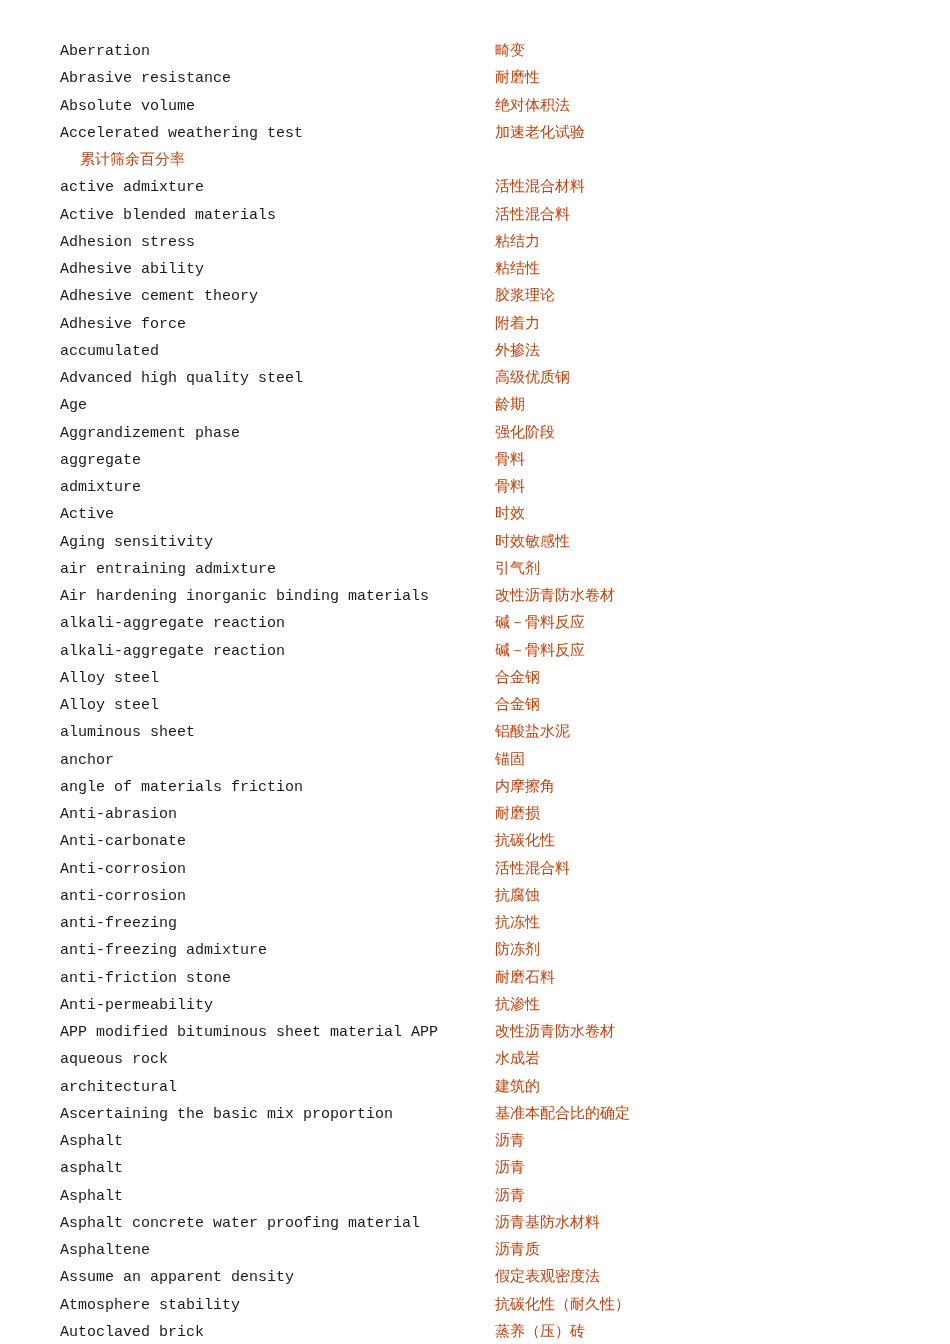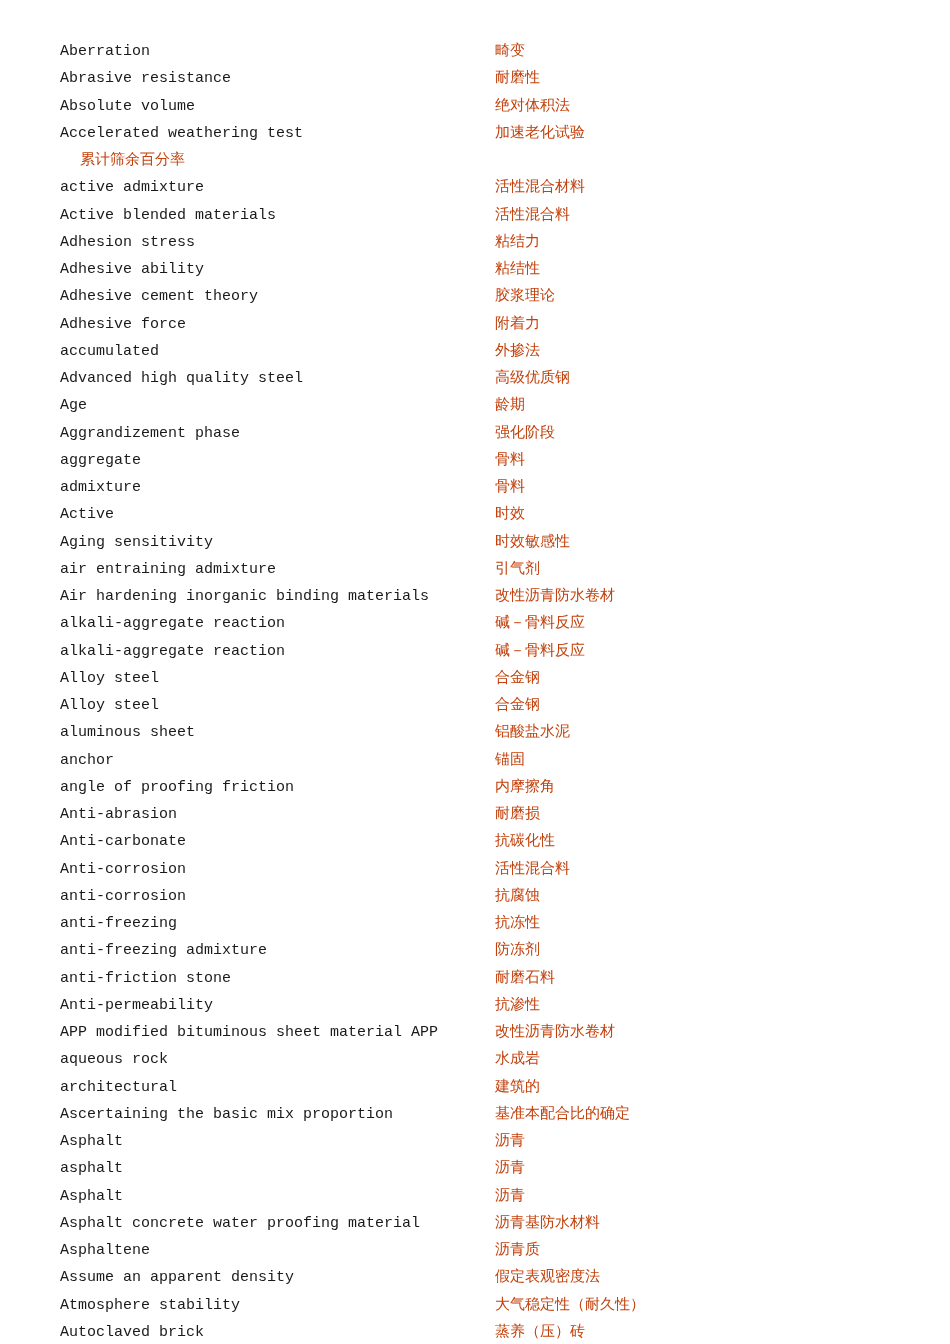--- a/index.html
+++ b/index.html
@@ -148,21 +148,21 @@
     </div>
     <div class="glossary-row">
       <span class="term-en">aluminous sheet</span>
       <span class="term-zh">铝酸盐水泥</span>
     </div>
     <div class="glossary-row">
       <span class="term-en">anchor</span>
       <span class="term-zh">锚固</span>
     </div>
     <div class="glossary-row">
-      <span class="term-en">angle of proofing friction</span>
+      <span class="term-en">angle of materials friction</span>
       <span class="term-zh">内摩擦角</span>
     </div>
     <div class="glossary-row">
       <span class="term-en">Anti-abrasion</span>
       <span class="term-zh">耐磨损</span>
     </div>
     <div class="glossary-row">
       <span class="term-en">Anti-carbonate</span>
       <span class="term-zh">抗碳化性</span>
     </div>
@@ -225,19 +225,19 @@
     <div class="glossary-row">
       <span class="term-en">Asphaltene</span>
       <span class="term-zh">沥青质</span>
     </div>
     <div class="glossary-row">
       <span class="term-en">Assume an apparent density</span>
       <span class="term-zh">假定表观密度法</span>
     </div>
     <div class="glossary-row">
       <span class="term-en">Atmosphere stability</span>
-      <span class="term-zh">大气稳定性（耐久性）</span>
+      <span class="term-zh">抗碳化性（耐久性）</span>
     </div>
     <div class="glossary-row">
       <span class="term-en">Autoclaved brick</span>
       <span class="term-zh">蒸养（压）砖</span>
     </div>
   </div>
 
 </body></html>

